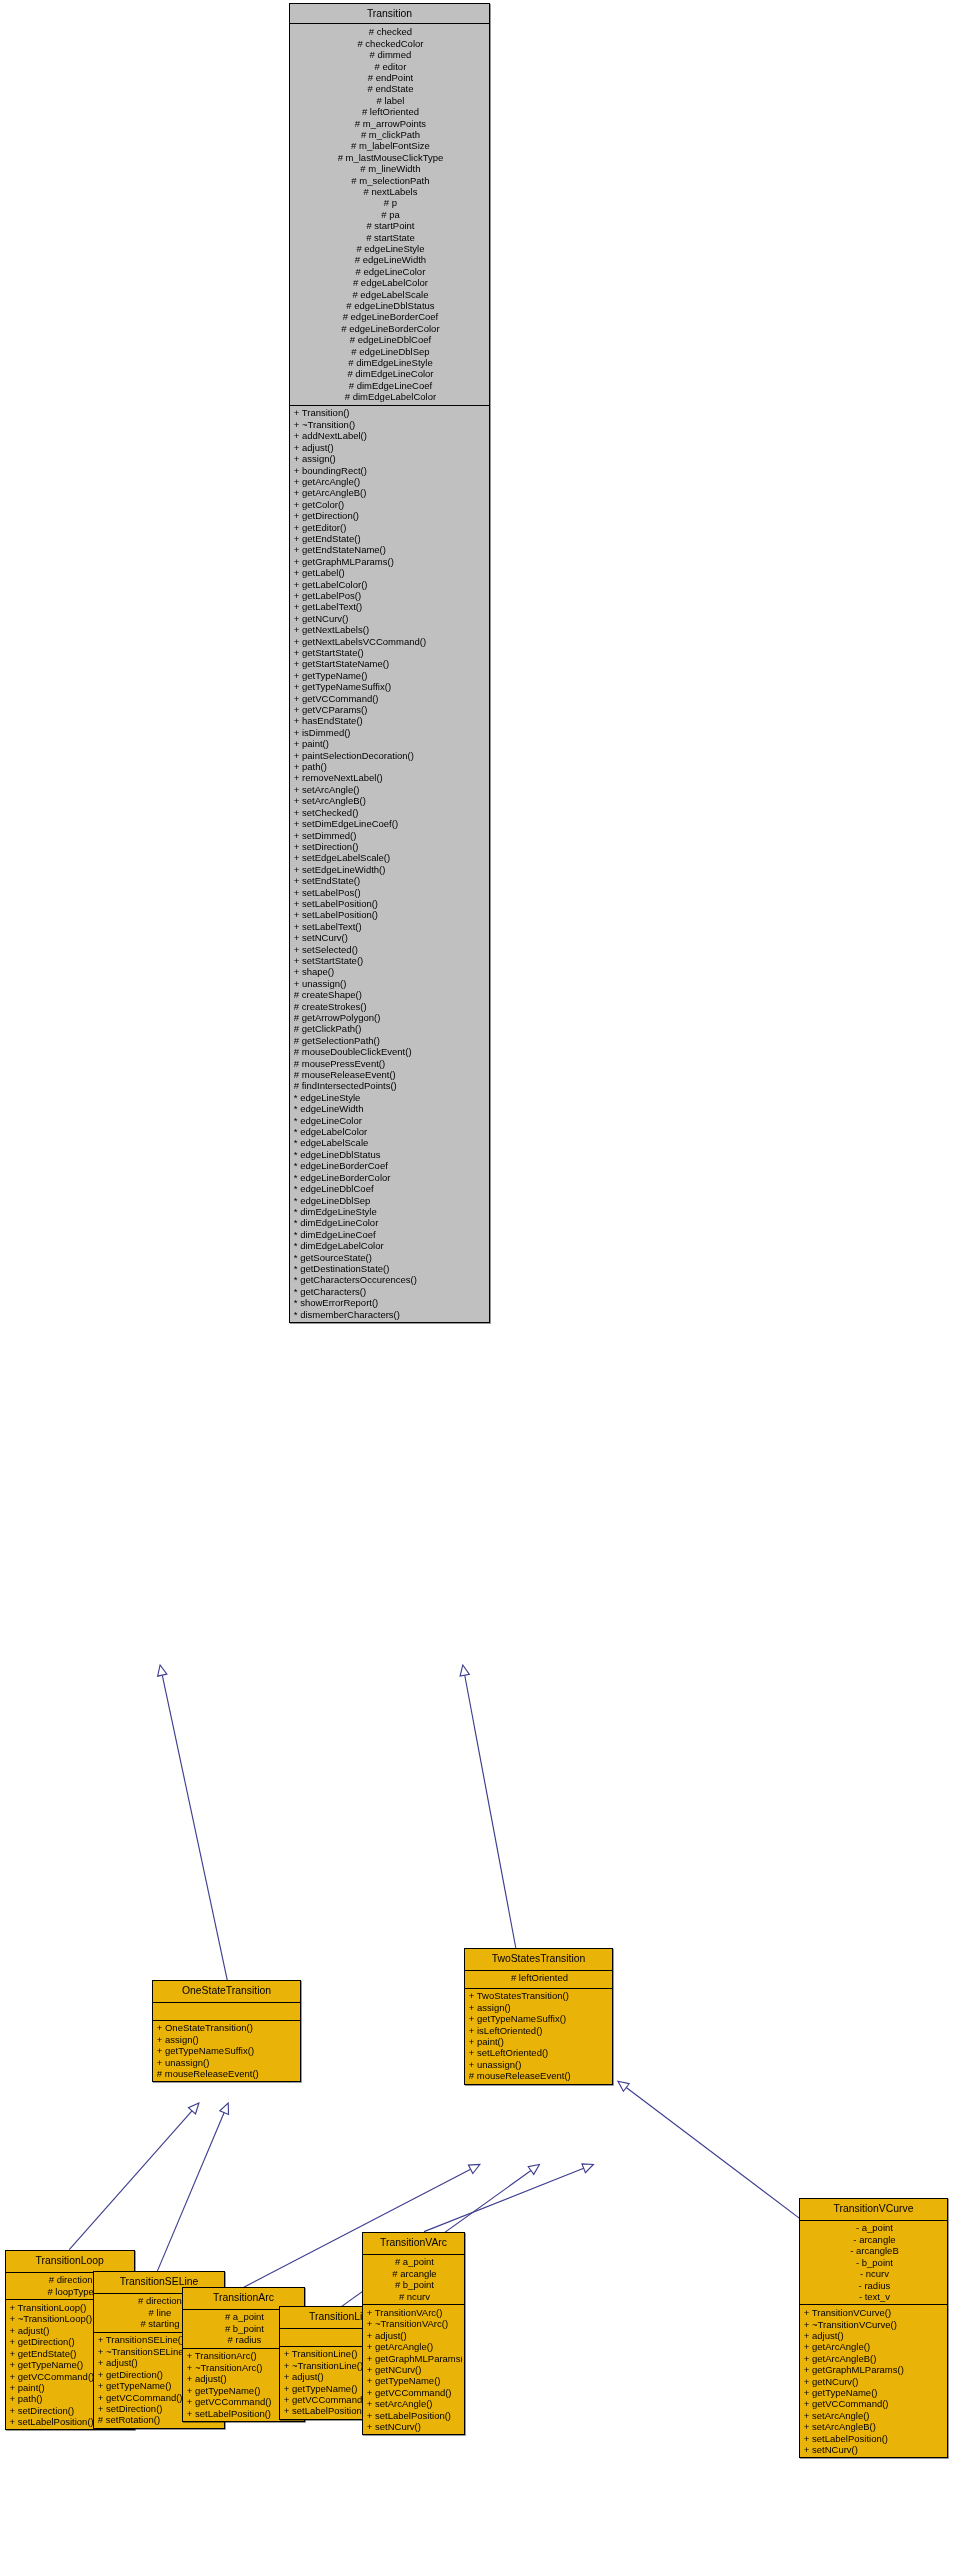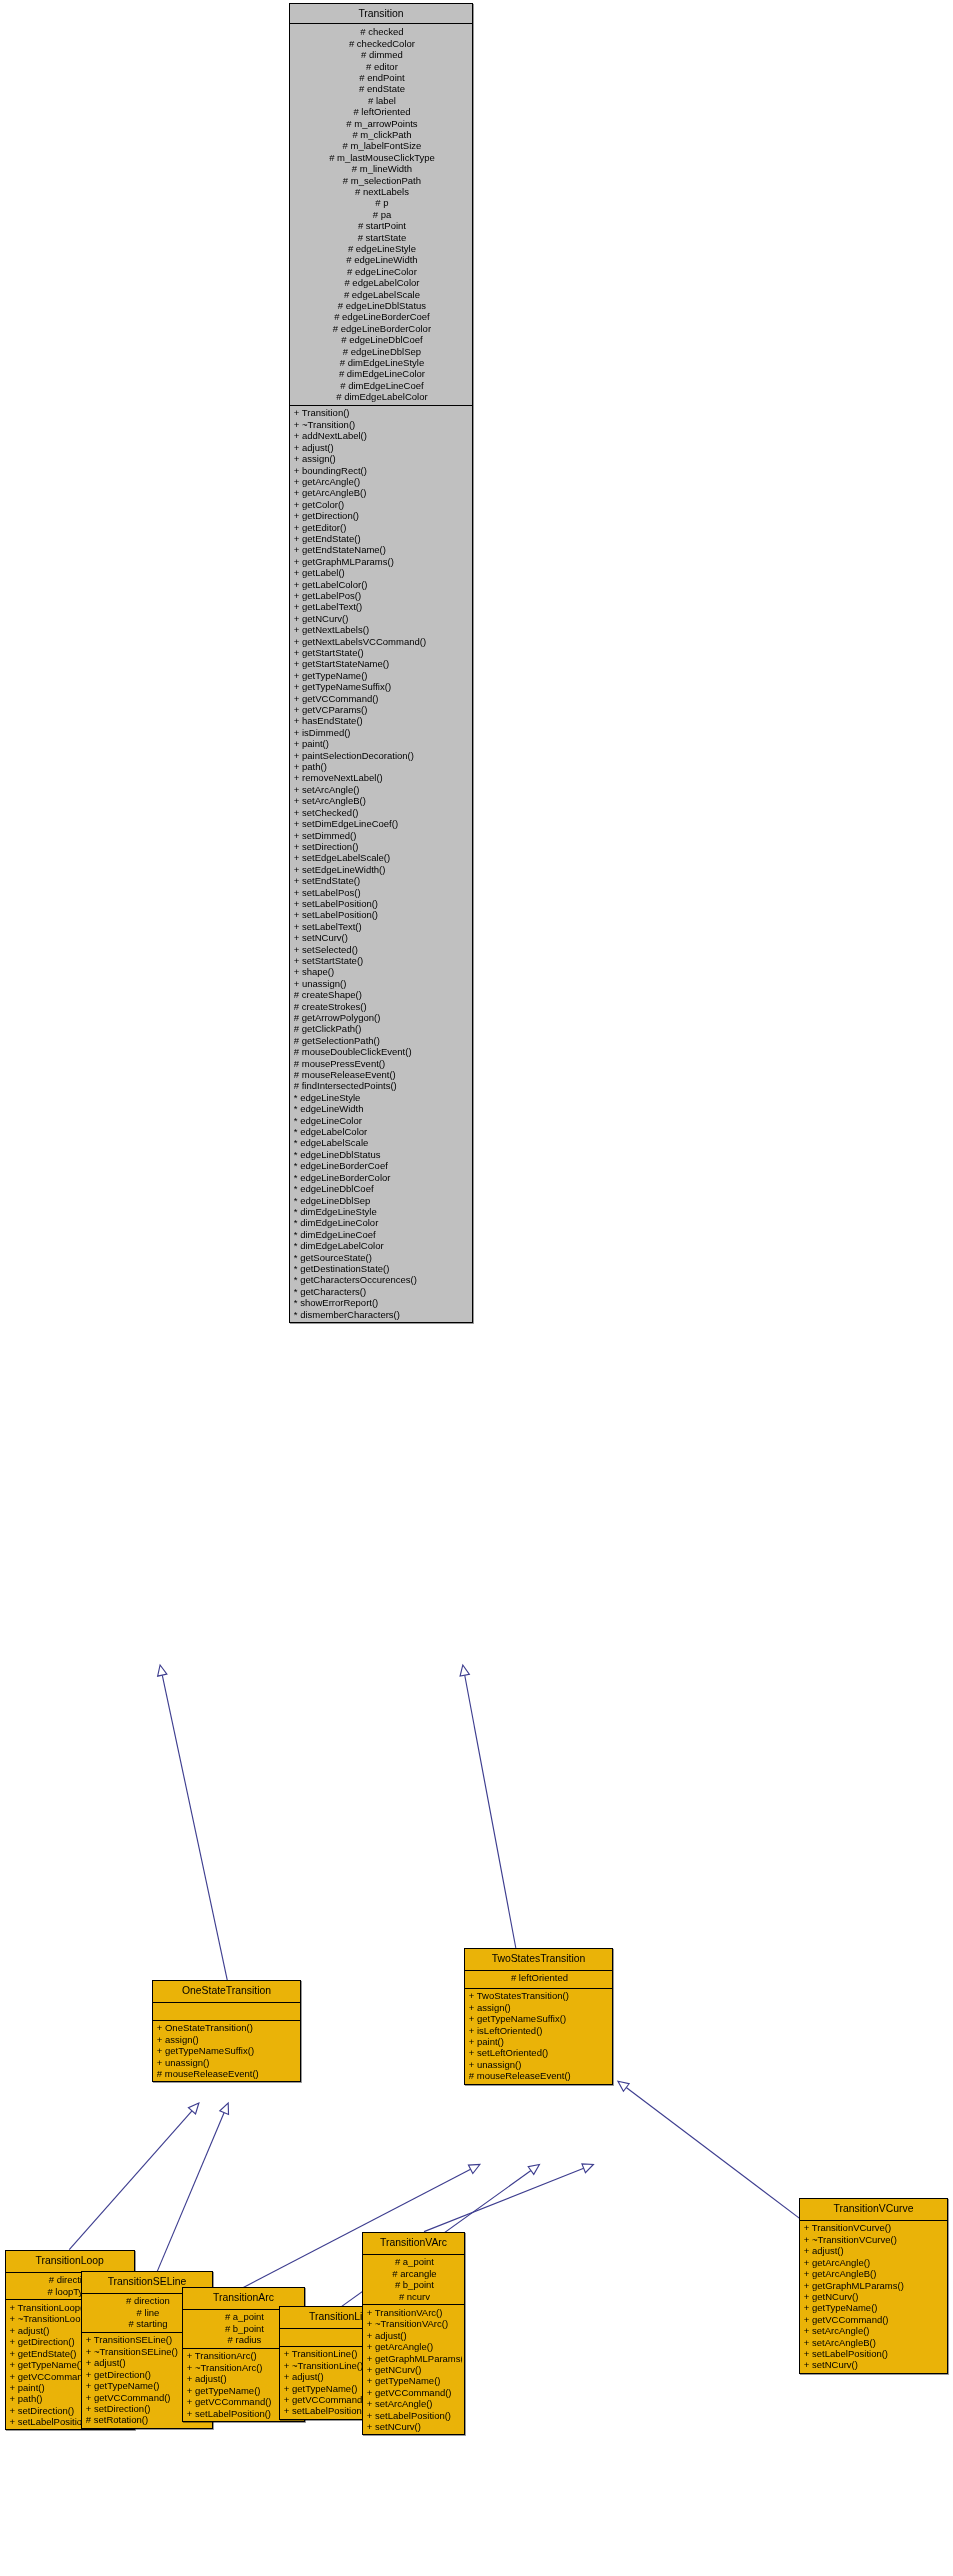--- a/index.html
+++ b/index.html
@@ -104,21 +104,21 @@
       </g>
       <g>
         <line x1="448" y1="2359" x2="616.7749805839196" y2="2292.0557339583333" stroke="#3d3d8f" stroke-width="1.2"></line>
         <polygon points="627,2288 618.6184960195258,2296.703470056552 614.9314651483135,2287.407997860115" fill="#ffffff" stroke="#3d3d8f" stroke-width="1.2"></polygon>
       </g>
       <g>
         <line x1="845" y1="2345" x2="661.7780063391973" y2="2206.6292235374144" stroke="#3d3d8f" stroke-width="1.2"></line>
         <polygon points="653,2200 664.7912897652949,2202.6392206559613 658.7647229130997,2210.6192264188676" fill="#ffffff" stroke="#3d3d8f" stroke-width="1.2"></polygon>
       </g>
     </svg>
-<div class="uml-class root" style="left: 289px; top: 2.8px; width: 184px;">
+<div class="uml-class root" style="left: 289px; top: 2.8px; width: 201px;">
       <div class="uml-title">Transition</div>
       <div class="uml-attrs">
         <div class="uml-row"># checked</div>
         <div class="uml-row"># checkedColor</div>
         <div class="uml-row"># dimmed</div>
         <div class="uml-row"># editor</div>
         <div class="uml-row"># endPoint</div>
         <div class="uml-row"># endState</div>
         <div class="uml-row"># label</div>
         <div class="uml-row"># leftOriented</div>
@@ -271,21 +271,21 @@
         <div class="uml-row">+ getDirection()</div>
         <div class="uml-row">+ getEndState()</div>
         <div class="uml-row">+ getTypeName()</div>
         <div class="uml-row">+ getVCCommand()</div>
         <div class="uml-row">+ paint()</div>
         <div class="uml-row">+ path()</div>
         <div class="uml-row">+ setDirection()</div>
         <div class="uml-row">+ setLabelPosition()</div>
       </div>
     </div>
-    <div class="uml-class" style="left: 81px; top: 2271px; width: 132px;">
+    <div class="uml-class" style="left: 93px; top: 2271px; width: 132px;">
       <div class="uml-title">TransitionSELine</div>
       <div class="uml-attrs">
         <div class="uml-row"># direction</div>
         <div class="uml-row"># line</div>
         <div class="uml-row"># starting</div>
       </div>
       <div class="uml-ops">
         <div class="uml-row">+ TransitionSELine()</div>
         <div class="uml-row">+ ~TransitionSELine()</div>
         <div class="uml-row">+ adjust()</div>
@@ -341,20 +341,29 @@
         <div class="uml-row">+ getNCurv()</div>
         <div class="uml-row">+ getTypeName()</div>
         <div class="uml-row">+ getVCCommand()</div>
         <div class="uml-row">+ setArcAngle()</div>
         <div class="uml-row">+ setLabelPosition()</div>
         <div class="uml-row">+ setNCurv()</div>
       </div>
     </div>
     <div class="uml-class" style="left: 799px; top: 2198px; width: 149px;">
       <div class="uml-title">TransitionVCurve</div>
+      <div class="uml-attrs">
+        <div class="uml-row">- a_point</div>
+        <div class="uml-row">- arcangle</div>
+        <div class="uml-row">- arcangleB</div>
+        <div class="uml-row">- b_point</div>
+        <div class="uml-row">- ncurv</div>
+        <div class="uml-row">- radius</div>
+        <div class="uml-row">- text_v</div>
+      </div>
       <div class="uml-ops">
         <div class="uml-row">+ TransitionVCurve()</div>
         <div class="uml-row">+ ~TransitionVCurve()</div>
         <div class="uml-row">+ adjust()</div>
         <div class="uml-row">+ getArcAngle()</div>
         <div class="uml-row">+ getArcAngleB()</div>
         <div class="uml-row">+ getGraphMLParams()</div>
         <div class="uml-row">+ getNCurv()</div>
         <div class="uml-row">+ getTypeName()</div>
         <div class="uml-row">+ getVCCommand()</div>

